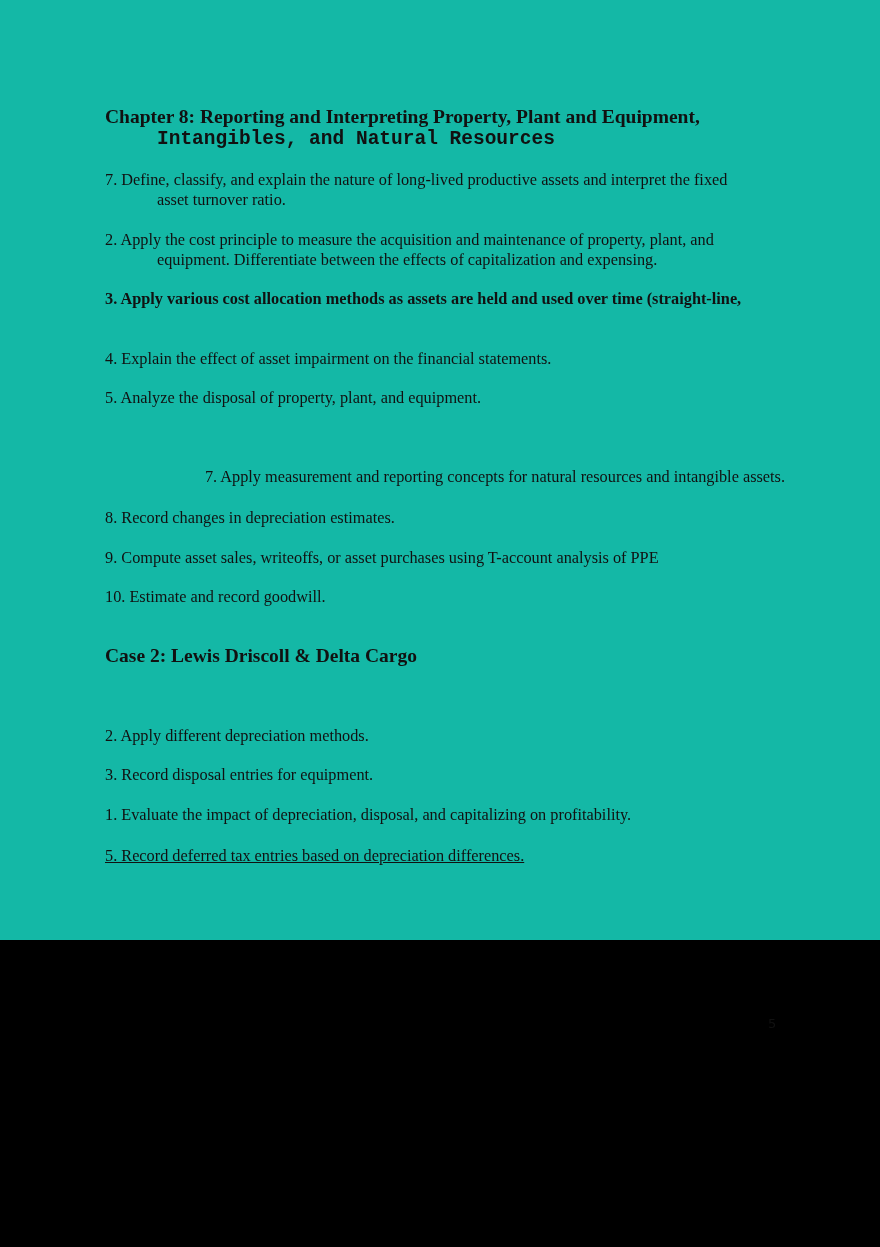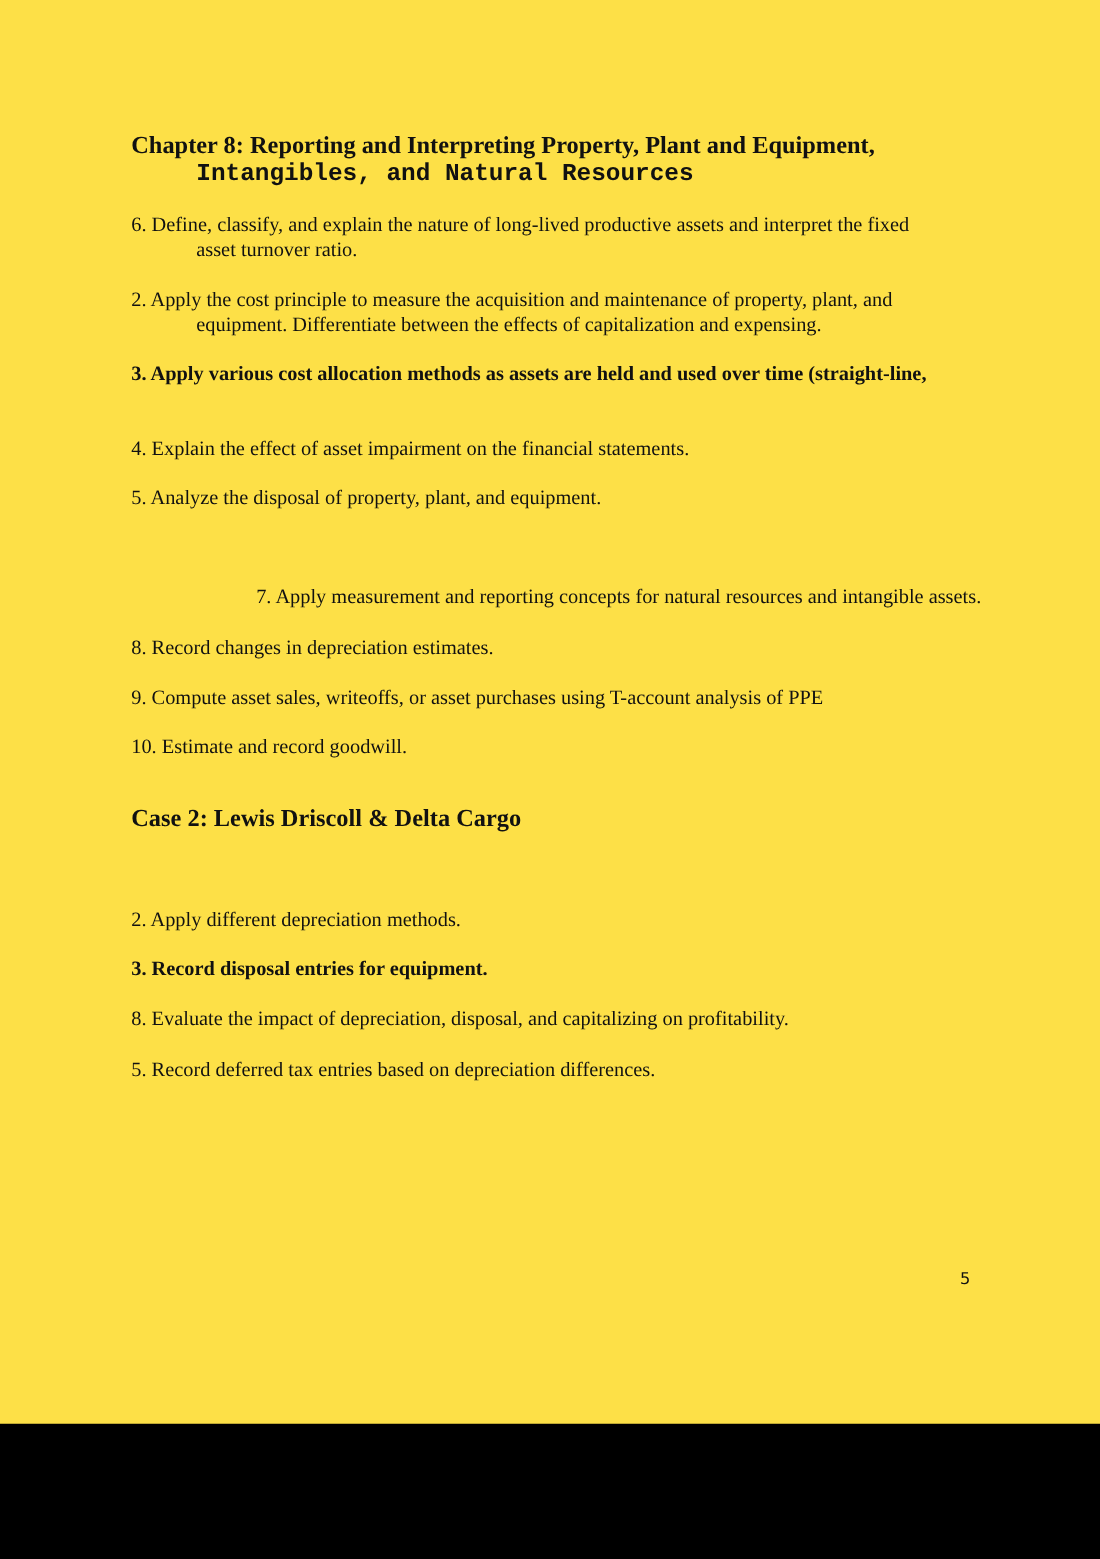--- a/index.html
+++ b/index.html
@@ -3,22 +3,22 @@
 <meta charset="utf-8">
 <style>
   html, body { margin: 0; padding: 0; }
   body {
     width: 880px; height: 1247px; position: relative; overflow: hidden;
     background: #000000;
     font-family: "Liberation Serif", serif;
     color: #111111;
   }
   .page {
-    position: absolute; left: 0; top: 0; width: 880px; height: 1139px;
-    background: #fde047;
+    position: absolute; left: 0; top: 0; width: 880px; height: 940px;
+    background: #14b8a6;
   }
   .heading {
     position: absolute; left: 105px; margin: 0;
     font-weight: bold; font-size: 19.5px; line-height: 22px;
   }
   .heading .cont { display: block; padding-left: 52px; font-family: Liberation Mono, monospace; }
   .item {
     position: absolute; left: 105px; margin: 0;
     font-size: 16.3px; line-height: 20px; width: 680px;
   }
@@ -36,21 +36,21 @@
 <body>
 
 <div class="page">
 
   <h2 class="heading" style="top:106px;">
     <span>Chapter 8:  Reporting and Interpreting Property, Plant and Equipment,</span>
     <span class="cont">Intangibles, and Natural Resources</span>
   </h2>
 
   <p class="item" style="top:170px;">
-    <span>6. Define, classify, and explain the nature of long-lived productive assets and interpret the fixed</span>
+    <span>7. Define, classify, and explain the nature of long-lived productive assets and interpret the fixed</span>
     <span class="cont">asset turnover ratio.</span>
   </p>
   <p class="item" style="top:230px;">
     <span>2. Apply the cost principle to measure the acquisition and maintenance of property, plant, and</span>
     <span class="cont">equipment. Differentiate between the effects of capitalization and expensing.</span>
   </p>
   <p class="item" style="top:289px;font-weight:bold;">
     <span>3. Apply various cost allocation methods as assets are held and used over time (straight-line,</span>
   </p>
   <p class="item" style="top:349px;">
@@ -68,20 +68,20 @@
   <p class="item" style="top:548px;">
     <span>9. Compute asset sales, writeoffs, or asset purchases using T-account analysis of PPE</span>
   </p>
   <p class="item" style="top:587px;">
     <span>10. Estimate and record goodwill.</span>
   </p>
 
   <h2 class="heading" style="top:609px;margin-top:36px;">Case 2:  Lewis Driscoll &amp; Delta Cargo</h2>
 
   <p class="item" style="top:726px;">2. Apply different depreciation methods.</p>
-  <p class="item" style="top:765px;font-weight:bold;">3. Record disposal entries for equipment.</p>
-  <p class="item" style="top:805px;">8. Evaluate the impact of depreciation, disposal, and capitalizing on profitability.</p>
-  <p class="item" style="top:846px;">5. Record deferred tax entries based on depreciation differences.</p>
+  <p class="item" style="top:765px;">3. Record disposal entries for equipment.</p>
+  <p class="item" style="top:805px;">1. Evaluate the impact of depreciation, disposal, and capitalizing on profitability.</p>
+  <p class="item" style="top:846px;text-decoration:underline;">5. Record deferred tax entries based on depreciation differences.</p>
 
   <div class="page-number">5</div>
 </div>
 
 <div class="bottom-band"></div>
 
 </body></html>

